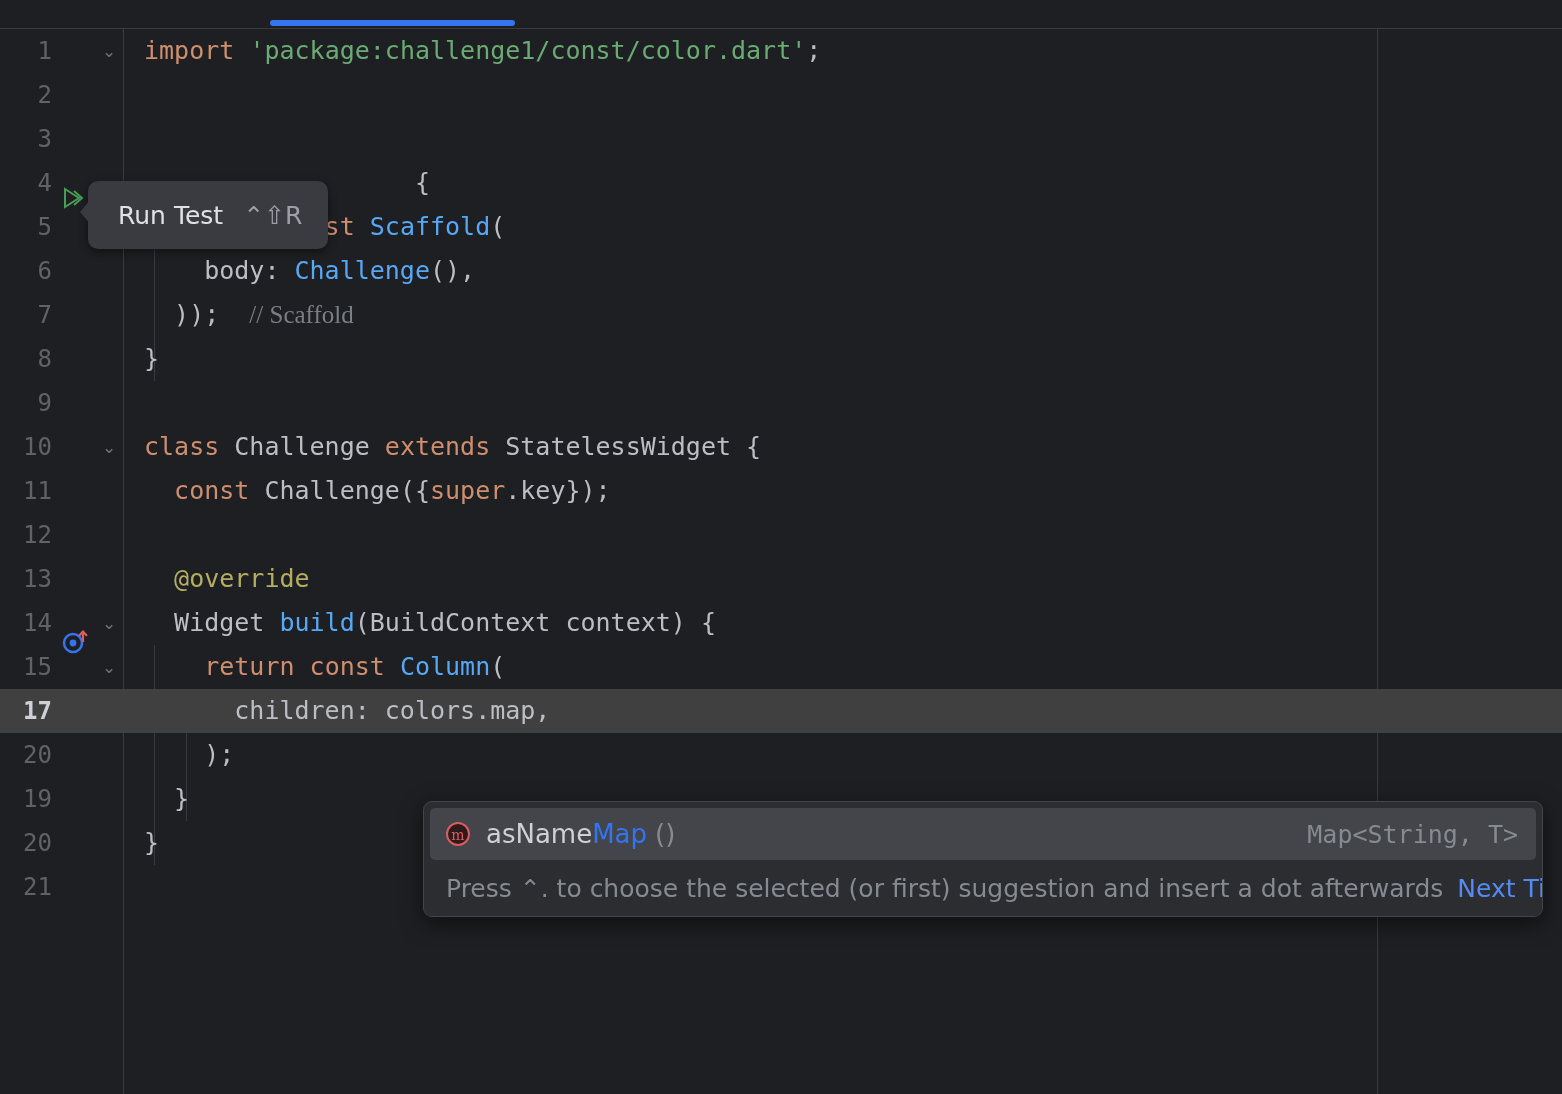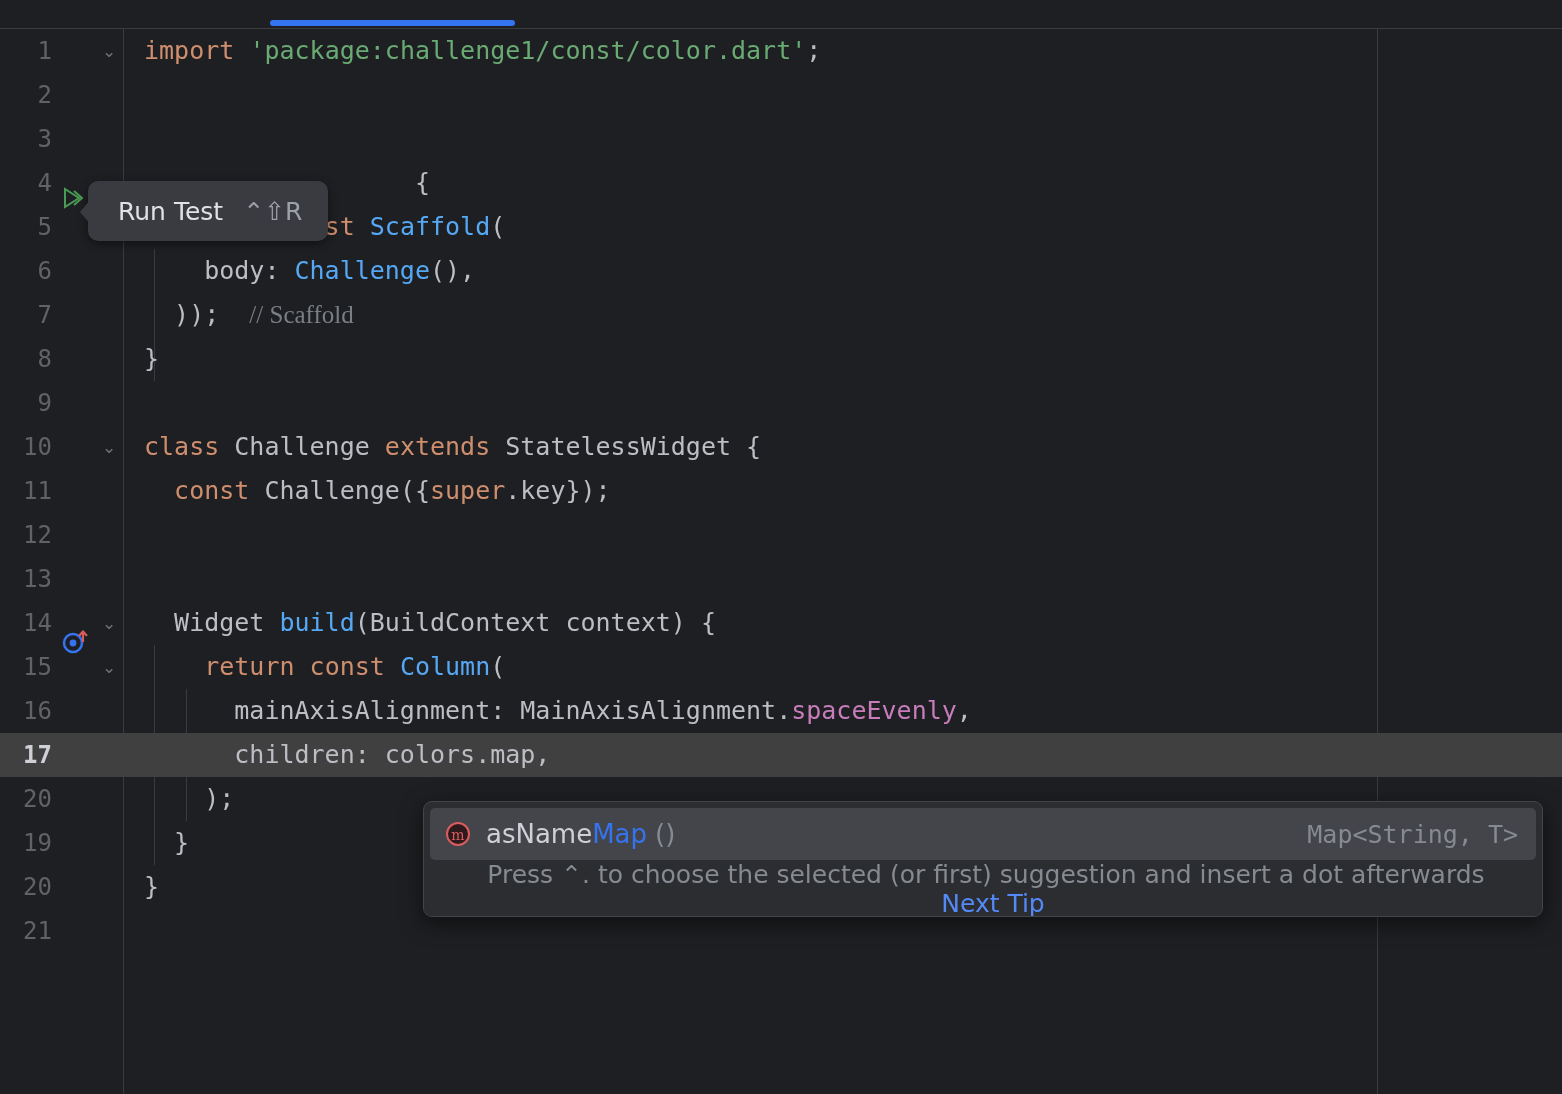--- a/index.html
+++ b/index.html
@@ -160,21 +160,21 @@
     top: 10px;
     width: 26px;
     height: 26px;
   }
 
   
   .tooltip {
     position: absolute;
     left: 88px;
     top: 152px;
-    height: 60px;
+    height: 68px;
     background: #393B40;
     border-radius: 10px;
     display: flex;
     align-items: center;
     padding: 0 26px 0 30px;
     box-shadow: 0 3px 10px rgba(0,0,0,0.45);
     z-index: 30;
   }
   .tooltip .tt-label {
     font-family: "DejaVu Sans", sans-serif;
@@ -252,21 +252,20 @@
     font-size: 25px;
     color: #868A91;
     white-space: pre;
   }
   .ac-footer {
     height: 56px;
     display: flex;
     align-items: center;
     padding: 0 16px 0 22px;
     background: #2B2D30;
-    flex-direction: column;
   }
   .ac-hint {
     font-family: "DejaVu Sans", sans-serif;
     font-size: 25px;
     color: #868A91;
     white-space: pre;
   }
   .ac-nexttip {
     font-family: "DejaVu Sans", sans-serif;
     font-size: 25px;
@@ -302,24 +301,23 @@
         <div class="row"><span class="lnum">3</span><span class="code"></span></div>
         <div class="row"><span class="lnum">4</span><span class="code"><span class="def">                  {</span></span></div>
         <div class="row"><span class="lnum">5</span><span class="chev">⌄</span><span class="code"><span class="def">  runApp(</span><span class="kw">const</span><span class="def"> </span><span class="cls">Scaffold</span><span class="def">(</span></span></div>
         <div class="row"><span class="lnum">6</span><span class="code"><span class="def">    body: </span><span class="cls">Challenge</span><span class="def">(),</span></span></div>
         <div class="row"><span class="lnum">7</span><span class="code"><span class="def">  ));  </span><span class="cmt">// Scaffold</span></span></div>
         <div class="row"><span class="lnum">8</span><span class="code"><span class="def">}</span></span></div>
         <div class="row"><span class="lnum">9</span><span class="code"></span></div>
         <div class="row"><span class="lnum">10</span><span class="chev">⌄</span><span class="code"><span class="kw">class</span><span class="def"> Challenge </span><span class="kw">extends</span><span class="def"> StatelessWidget {</span></span></div>
         <div class="row"><span class="lnum">11</span><span class="code"><span class="def">  </span><span class="kw">const</span><span class="def"> Challenge({</span><span class="kw">super</span><span class="def">.key});</span></span></div>
         <div class="row"><span class="lnum">12</span><span class="code"></span></div>
-        <div class="row"><span class="lnum">13</span></div>
+        <div class="row"><span class="lnum">13</span><span class="code"><span class="def">  </span><span class="ann">@override</span></span></div>
         <div class="row"><span class="lnum">14</span><span class="chev">⌄</span><span class="code"><span class="def">  Widget </span><span class="fn">build</span><span class="def">(BuildContext context) {</span></span></div>
         <div class="row"><span class="lnum">15</span><span class="chev">⌄</span><span class="code"><span class="def">    </span><span class="kw">return const</span><span class="def"> </span><span class="cls">Column</span><span class="def">(</span></span></div>
-        <div class="row"><span class="lnum">16</span><span class="code"><span class="def">      mainAxisAlignment: MainAxisAlignment.</span><span class="cst">spaceEvenly</span><span class="def">,</span></span></div>
         <div class="row current"><span class="lnum">17</span><span class="code"><span class="def">      children: colors.map,</span></span></div>
         <div class="row"><span class="lnum">20</span><span class="code"><span class="def">    );</span></span></div>
         <div class="row"><span class="lnum">19</span><span class="code"><span class="def">  }</span></span></div>
         <div class="row"><span class="lnum">20</span><span class="code"><span class="def">}</span></span></div>
         <div class="row"><span class="lnum">21</span><span class="code"></span></div>
       </div>
 
     <svg class="run-icon" viewBox="0 0 22 22" style="top:158px;">
       <path d="M3 2 L17 11 L3 20 Z" fill="none" stroke="#499C54" stroke-width="2"></path>
       <path d="M12 4 L20 11 L12 18" fill="none" stroke="#499C54" stroke-width="2"></path>

